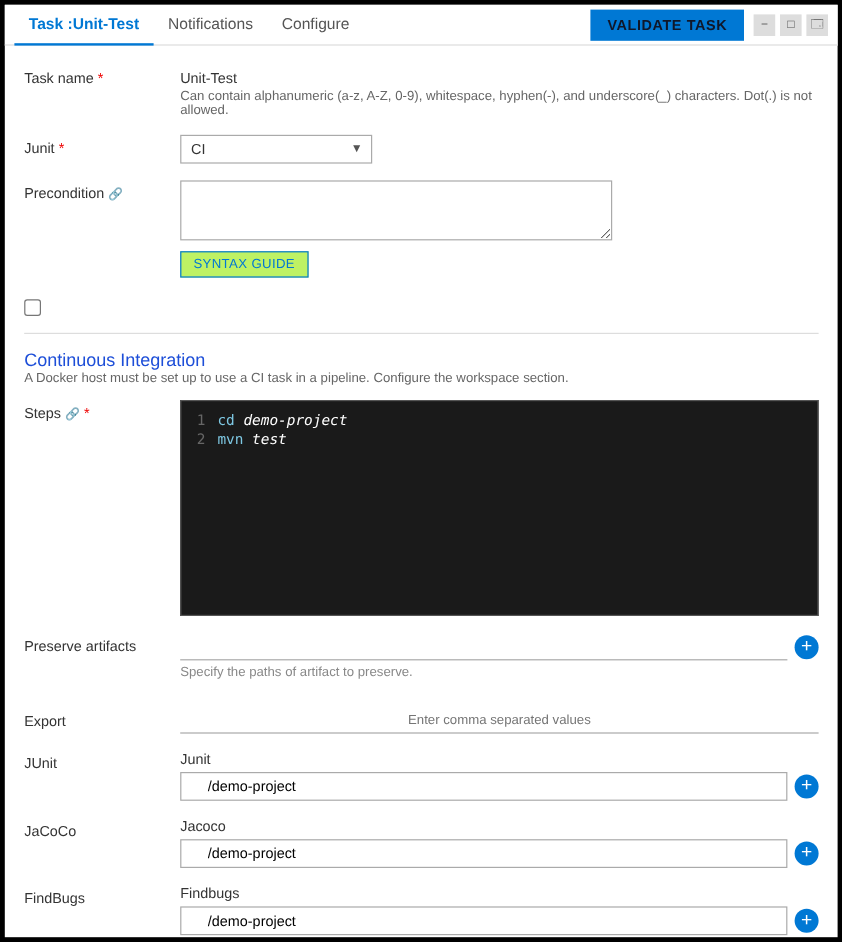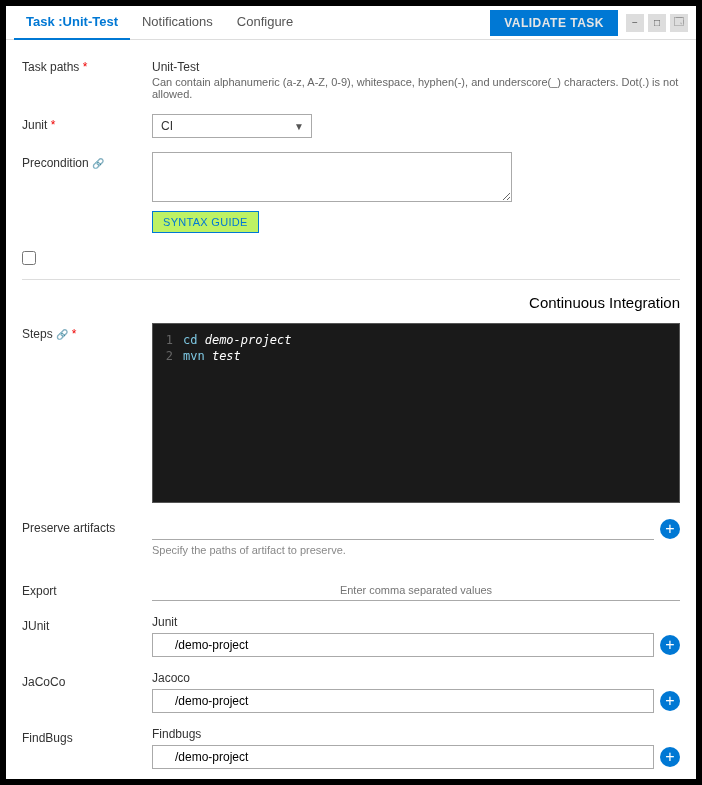--- a/index.html
+++ b/index.html
@@ -9,21 +9,21 @@
       background: #f5f5f5;
       width: 702px;
       height: 785px;
       overflow: hidden;
     }
 
     .window {
       width: 702px;
       height: 785px;
       background: #fff;
-      border: 6px solid #000000;
+      border: 4px solid #000000;
       display: flex;
       flex-direction: column;
     }
 
     
     .header {
       display: flex;
       align-items: center;
       background: #fff;
       border-bottom: 1px solid #ddd;
@@ -48,21 +48,21 @@
       border-bottom: 2px solid #0078d4;
       font-weight: bold;
     }
 
     .header-spacer {
       flex: 1;
     }
 
     .validate-btn {
       background: #0078d4;
-      color: #e5e5e5;
+      color: #0f172a;
       border: none;
       padding: 6px 14px;
       font-size: 12px;
       font-weight: bold;
       cursor: pointer;
       letter-spacing: 0.5px;
     }
 
     .window-controls {
       display: flex;
@@ -185,24 +185,23 @@
       padding-top: 4px;
     }
 
     input[type="checkbox"] {
       width: 14px;
       height: 14px;
     }
 
     .section-title {
       font-size: 15px;
-      color: #000000;
+      color: #1d4ed8;
       font-weight: normal;
-      margin-bottom: 12px;
-      text-align: right;
+      margin-bottom: 0;
     }
 
     .section-desc {
       font-size: 11px;
       color: #666;
       margin-bottom: 12px;
     }
 
     .divider {
       border: none;
@@ -341,21 +340,21 @@
       <button class="win-btn">−</button>
       <button class="win-btn">□</button>
       <button class="win-btn">🗔</button>
     </div>
   </div>
 
   <div class="content">
 
     <div class="form-row">
       <div class="form-label">
-        <span>Task paths</span>
+        <span>Task name</span>
         <span class="required"> *</span>
       </div>
       <div class="form-content">
         <div class="field-value">Unit-Test</div>
         <div class="field-hint">Can contain alphanumeric (a-z, A-Z, 0-9), whitespace, hyphen(-), and underscore(_) characters. Dot(.) is not allowed.</div>
       </div>
     </div>
 
     <div class="form-row">
       <div class="form-label">
@@ -389,20 +388,21 @@
 
     <div class="form-row">
       <div class="form-content checkbox-wrapper">
         <input type="checkbox" style="">
       </div>
     </div>
 
     <hr class="divider">
 
     <div class="section-title">Continuous Integration</div>
+    <div class="section-desc">A Docker host must be set up to use a CI task in a pipeline. Configure the workspace section.</div>
 
     <div class="form-row">
       <div class="form-label">
         <span>Steps</span>
         <span class="link-icon"> 🔗</span>
         <span class="required"> *</span>
       </div>
       <div class="form-content">
         <div class="code-editor">
           <div class="code-line">

